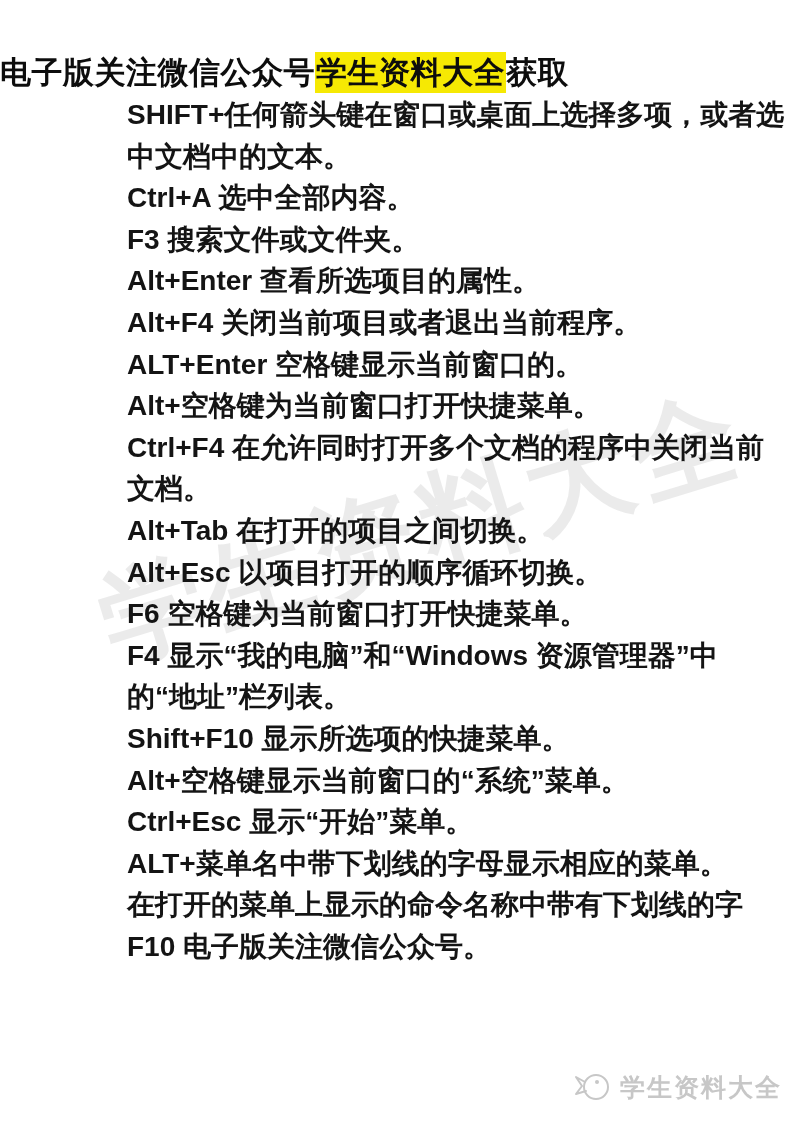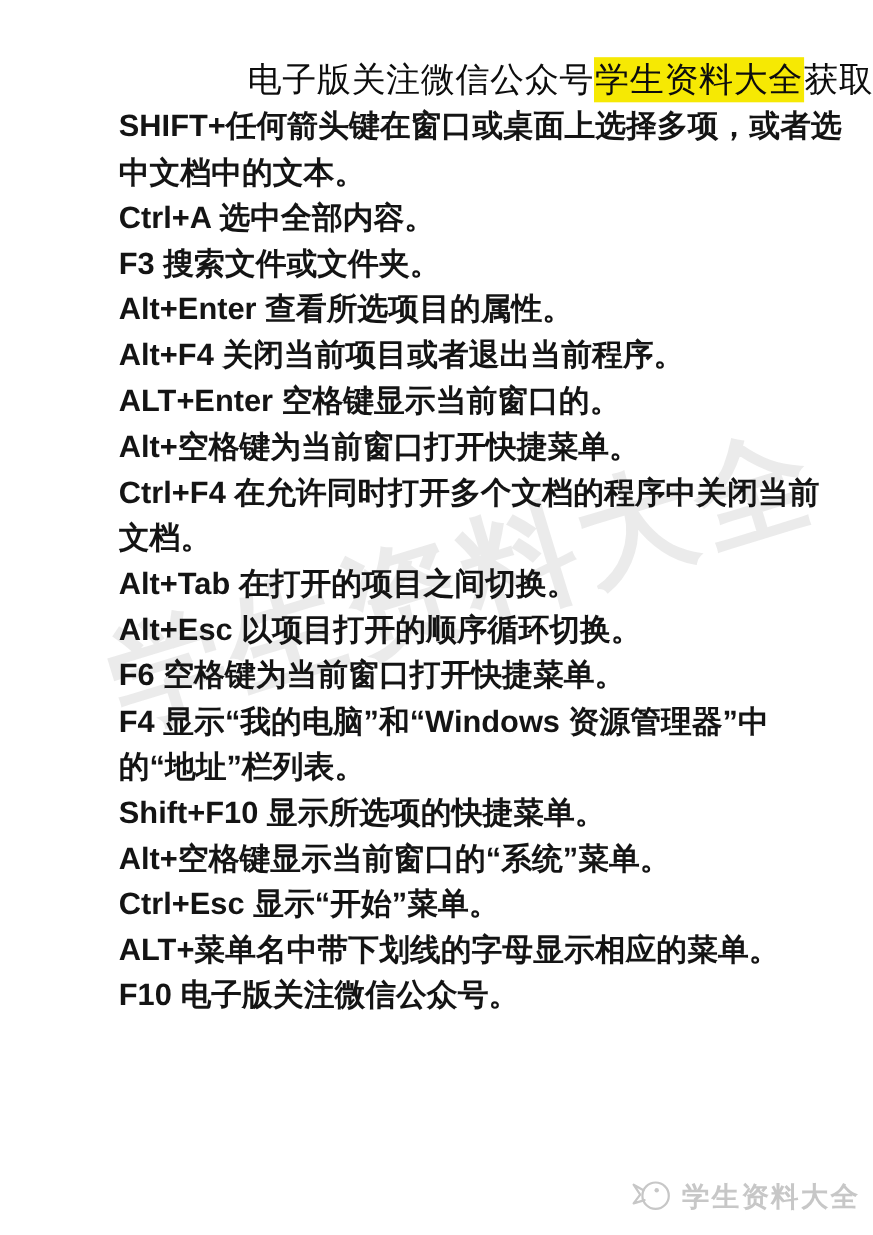--- a/index.html
+++ b/index.html
@@ -14,23 +14,23 @@
     background: #ffffff;
     overflow: hidden;
     font-family: "Liberation Sans", sans-serif;
     color: #111111;
   }
   .doc-title {
     position: absolute;
     top: 52px;
     left: 0;
     width: 100%;
-    text-align: right;
+    text-align: left;
     font-size: 31px;
-    font-weight: 400;
+    font-weight: 700;
     letter-spacing: 0.5px;
     white-space: nowrap;
     color: #0d0d0d;
   }
   .doc-title .hl {
     background: #f6e903;
     padding: 3px 1px;
   }
   .body-text {
     position: absolute;
@@ -38,20 +38,21 @@
     left: 108px;
     right: 90px;
   }
   .body-text .line {
     height: 41.6px;
     line-height: 41.6px;
     font-size: 28px;
     font-weight: 600;
     white-space: nowrap;
     color: #141414;
+    margin-left: 19px;
   }
   .watermark {
     position: absolute;
     left: 103px;
     top: 572px;
     font-size: 105px;
     font-weight: 700;
     letter-spacing: 6px;
     line-height: 1;
     color: rgba(60, 60, 60, 0.10);
@@ -104,20 +105,21 @@
       <div class="line">文档。</div>
       <div class="line">Alt+Tab 在打开的项目之间切换。</div>
       <div class="line">Alt+Esc 以项目打开的顺序循环切换。</div>
       <div class="line">F6 空格键为当前窗口打开快捷菜单。</div>
       <div class="line">F4 显示“我的电脑”和“Windows 资源管理器”中</div>
       <div class="line">的“地址”栏列表。</div>
       <div class="line">Shift+F10 显示所选项的快捷菜单。</div>
       <div class="line">Alt+空格键显示当前窗口的“系统”菜单。</div>
       <div class="line">Ctrl+Esc 显示“开始”菜单。</div>
       <div class="line">ALT+菜单名中带下划线的字母显示相应的菜单。</div>
+      <div class="line">在打开的菜单上显示的命令名称中带有下划线的字</div>
       <div class="line">F10 电子版关注微信公众号。</div>
     </div>
 
   <div class="brand">
     <span>
       <svg width="40" height="38" viewBox="0 0 40 38">
         <g fill="none" stroke="#c7c7c7" stroke-width="2" stroke-linejoin="round" stroke-linecap="round">
           <circle cx="24" cy="19" r="12"></circle>
           <path d="M13 14 L4 9 L10 18 L4 26 L14 23"></path>
         </g>

